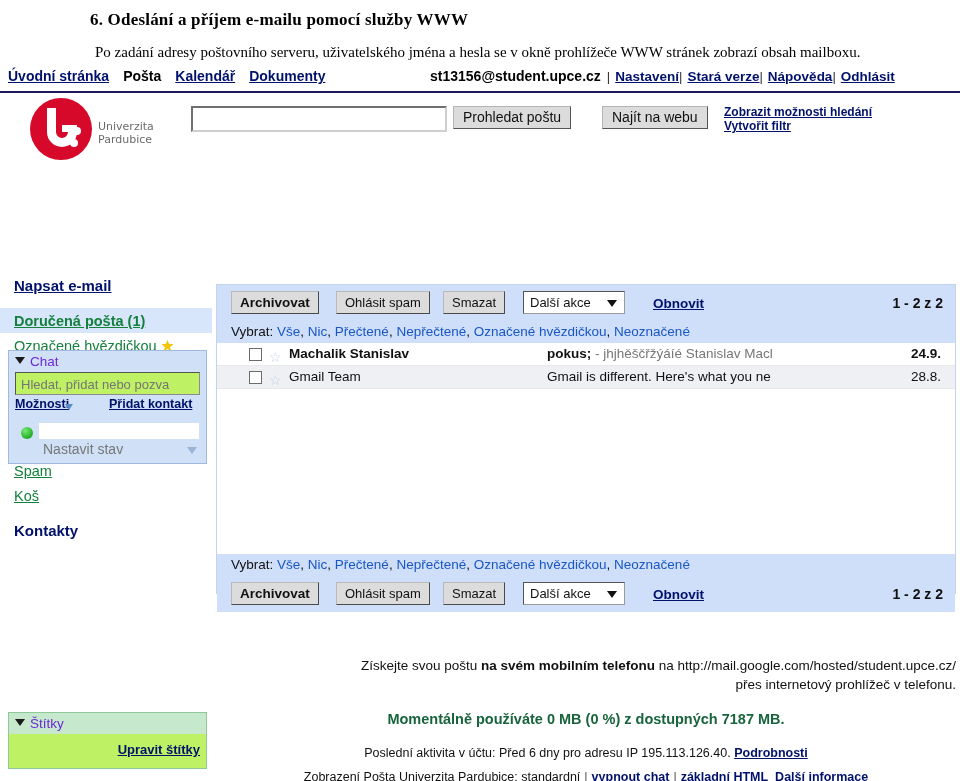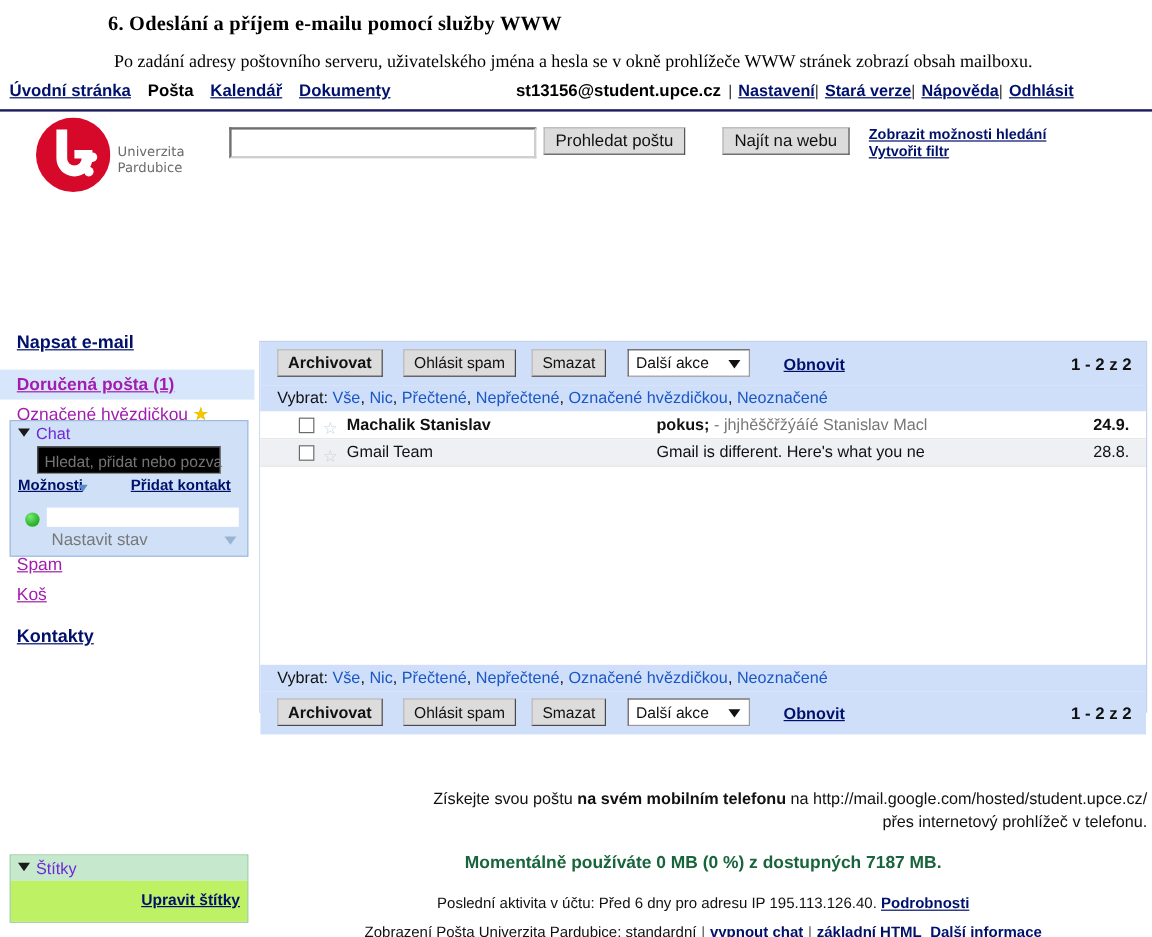--- a/index.html
+++ b/index.html
@@ -71,45 +71,45 @@
   }
   
   #sidebar{position:absolute;left:0;top:215px;width:212px;}
   .compose{
     display:block;margin:0 0 14px 14px;font-size:15px;font-weight:bold;
     color:#00116b;text-decoration:underline;
   }
   .mbox-row{height:25px;line-height:25px;padding-left:14px;white-space:nowrap;}
   .mbox-row.active{background:#d8e6fb;width:212px;box-sizing:border-box;}
   .mbox{
-    font-size:14.5px;color:#a21caf;text-decoration:underline;
+    font-size:14.5px;color:#15803d;text-decoration:underline;
   }
   .mbox.bold{font-weight:bold;}
   .star-glyph{color:#f2c600;font-size:15px;margin-left:4px;
     text-shadow:0 0 0 #d8ab00;}
   .chat-bubble{display:inline-block;margin-left:4px;vertical-align:-2px;}
   .contacts{
     display:block;margin:14px 0 0 14px;font-size:15px;font-weight:bold;
-    color:#00116b;text-decoration:underline;
+    color:#00116b;
   }
   
   #chat-panel{
     position:absolute;left:8px;top:288px;width:199px;
     background:#cfe0f7;border:1px solid #9fb9df;box-sizing:border-box;
   }
   .panel-hd{
     font-size:13.5px;color:#6d28d9;padding:3px 0 3px 6px;font-weight:normal;
   }
   .tri{
     display:inline-block;width:0;height:0;border-left:5px solid transparent;
     border-right:5px solid transparent;border-top:7px solid #1a1a1a;
     margin-right:5px;vertical-align:2px;
   }
   #chat-input{
-    margin:0 22px;height:21px;background:#000000;border:1px solid #8b8b8b;
+    margin:0 6px;height:21px;background:#bef264;border:1px solid #8b8b8b;
     border-top-color:#555;border-left-color:#555;
   }
   #chat-input input{
     border:0;outline:0;width:100%;height:17px;margin:2px 0 0 3px;
     font-size:13px;color:#707070;background:transparent;
     font-family:"Liberation Sans",sans-serif;
   }
   #chat-status{height:46px;position:relative;}
   .status-dot{
     position:absolute;left:12px;top:10px;width:12px;height:12px;border-radius:50%;

